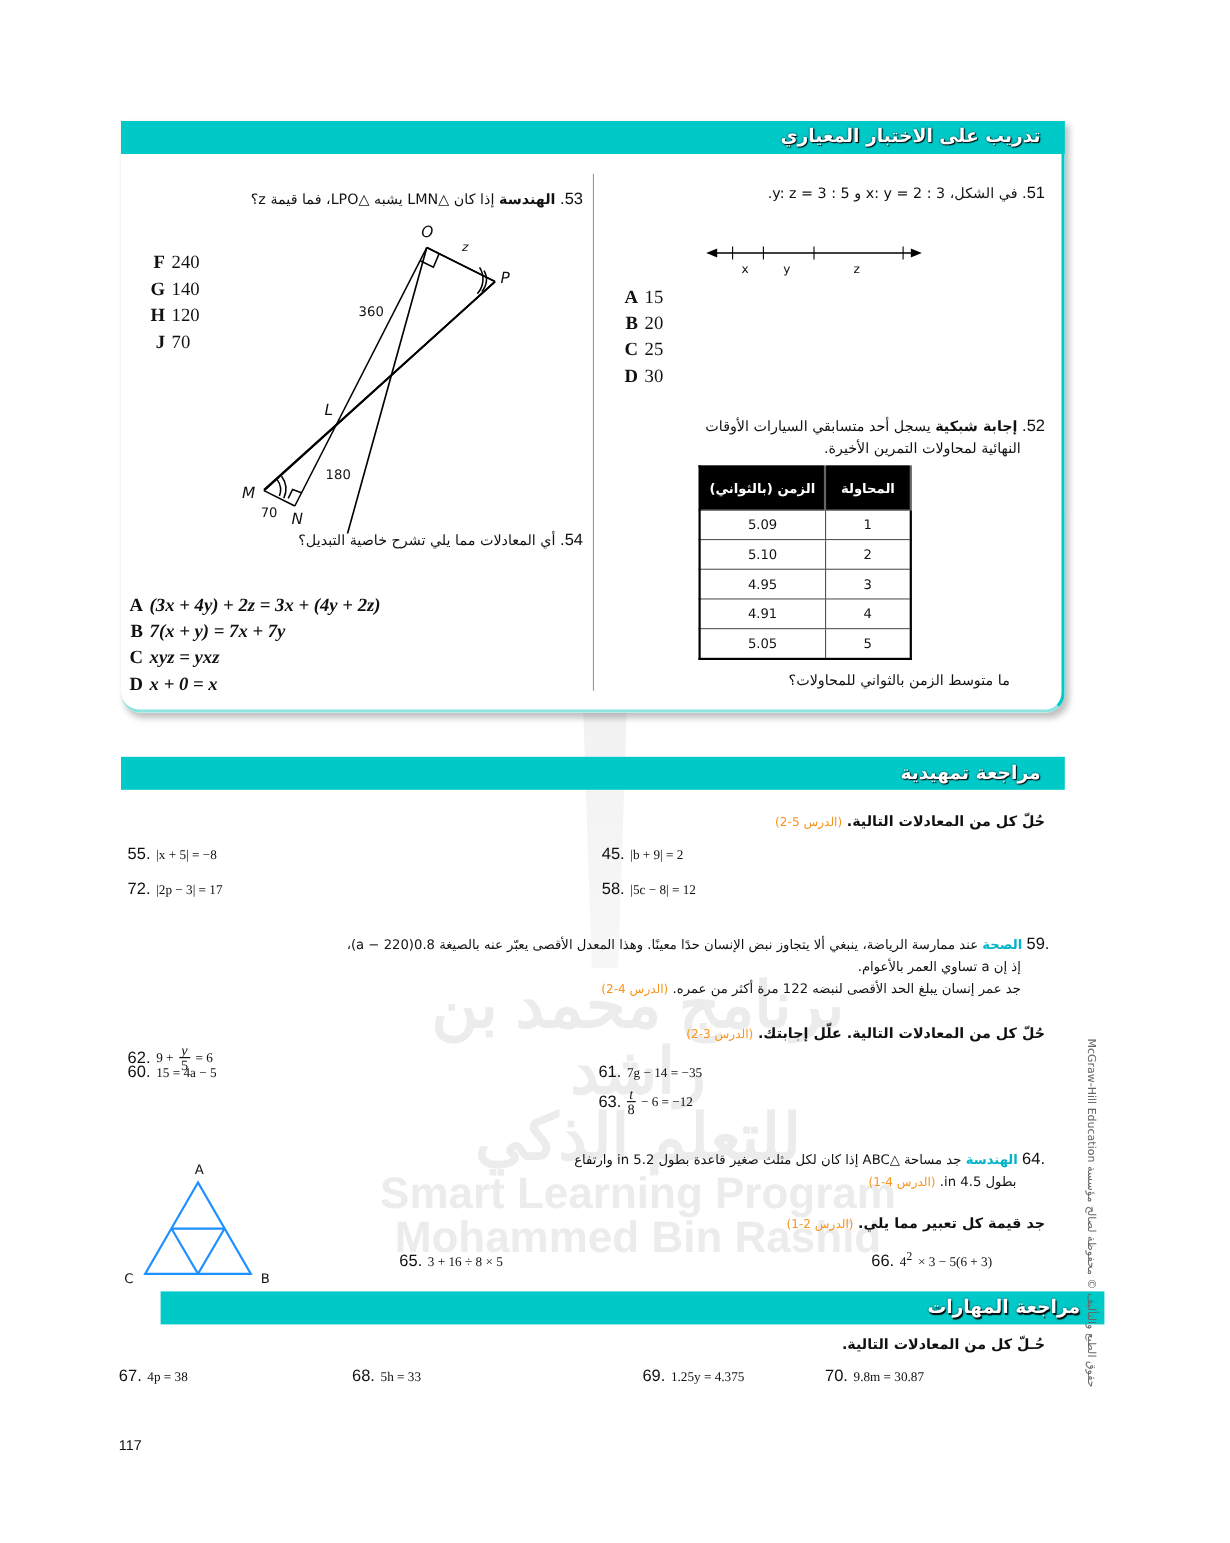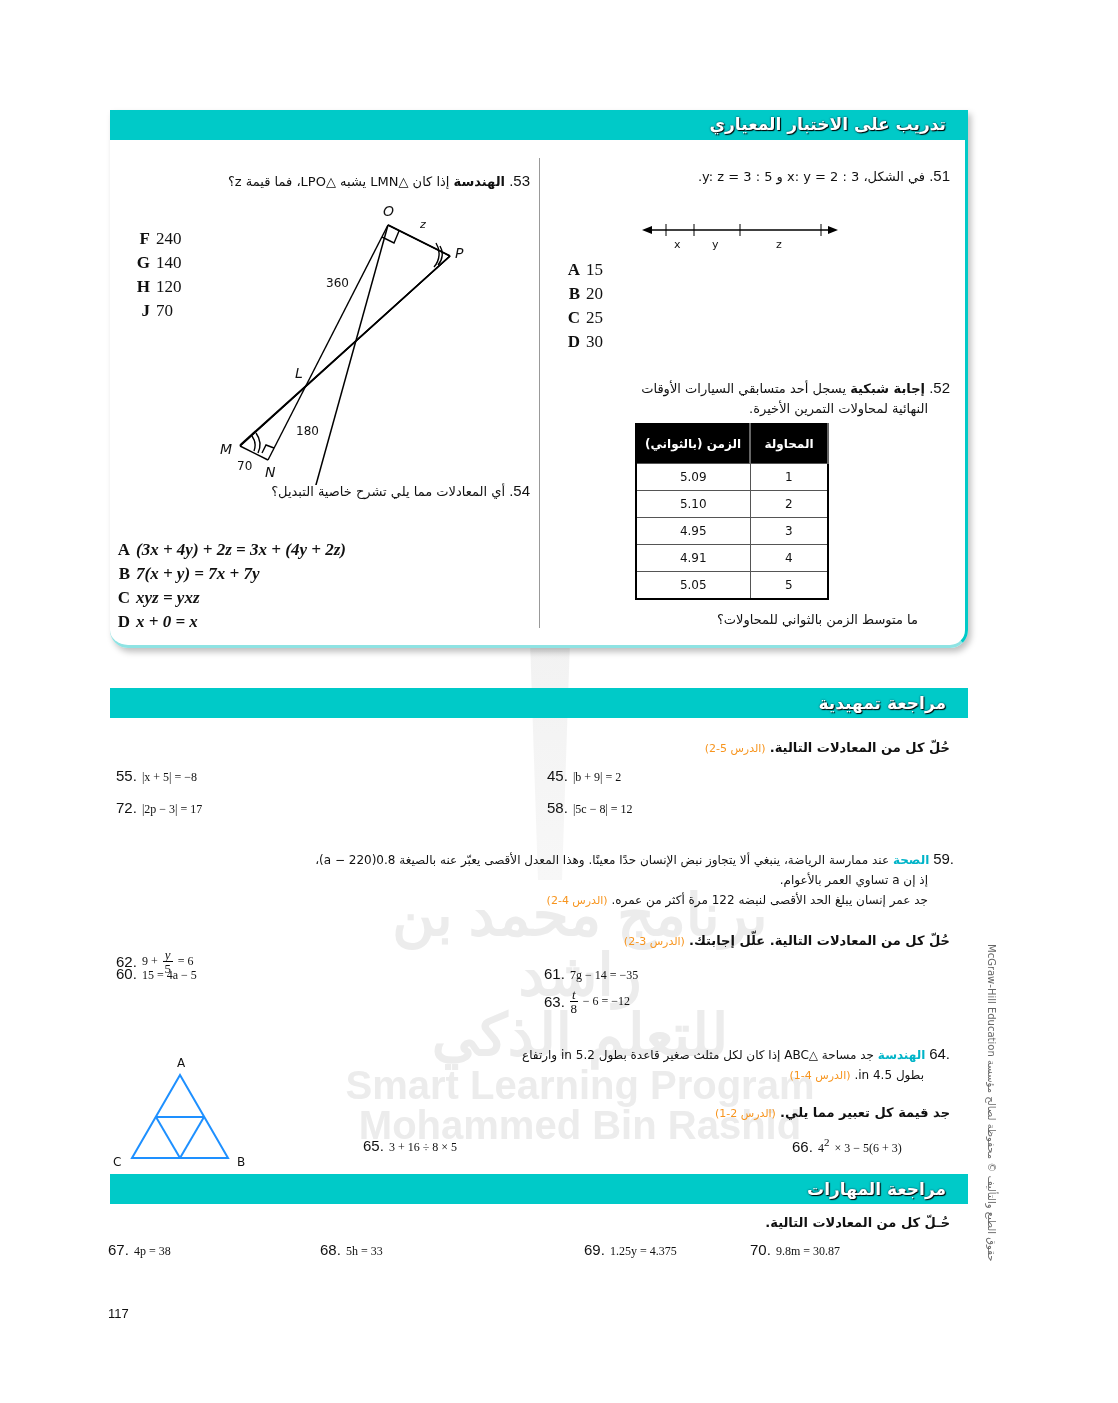--- a/index.html
+++ b/index.html
@@ -218,21 +218,21 @@
 <div class="abs" style="left:177px;top:1056px;font-size:12px;">A</div>
 <div class="abs" style="left:113px;top:1155px;font-size:12px;">C</div>
 <div class="abs" style="left:237px;top:1155px;font-size:12px;">B</div>
 
 <div class="abs rtl" style="left:500px;top:1105px;width:450px;font-size:13px;">
   <span class="bold">جد قيمة كل تعبير مما يلي.</span> <span class="lesson">(الدرس 2-1)</span>
 </div>
 <div class="abs" style="left:363px;top:1136px;"><span class="num">65.</span> <span class="math">3 + 16 ÷ 8 × 5</span></div>
 <div class="abs" style="left:792px;top:1136px;"><span class="num">66.</span> <span class="math">4</span><sup class="math" style="font-size:11px;">2</sup> <span class="math">× 3 − 5(6 + 3)</span></div>
 
-<div class="abs teal-bar section-bar" style="top:1174px;">
+<div class="abs teal-bar section-bar" style="top:1174px;margin-left:36px;">
   <span class="rtl">مراجعة المهارات</span>
 </div>
 <div class="abs rtl bold" style="left:500px;top:1215px;width:450px;font-size:13px;">حُـلّ كل من المعادلات التالية.</div>
 <div class="abs" style="left:108px;top:1240px;"><span class="num">67.</span> <span class="math">4p = 38</span></div>
 <div class="abs" style="left:320px;top:1240px;"><span class="num">68.</span> <span class="math">5h = 33</span></div>
 <div class="abs" style="left:536px;top:1240px;margin-left:48px;"><span class="num">69.</span> <span class="math">1.25y = 4.375</span></div>
 <div class="abs" style="left:750px;top:1240px;"><span class="num">70.</span> <span class="math">9.8m = 30.87</span></div>
 
 <div class="abs num" style="left:108px;top:1306px;font-size:13px;">117</div>
 <div class="abs" style="left:983px;top:944px;width:20px;height:360px;">

